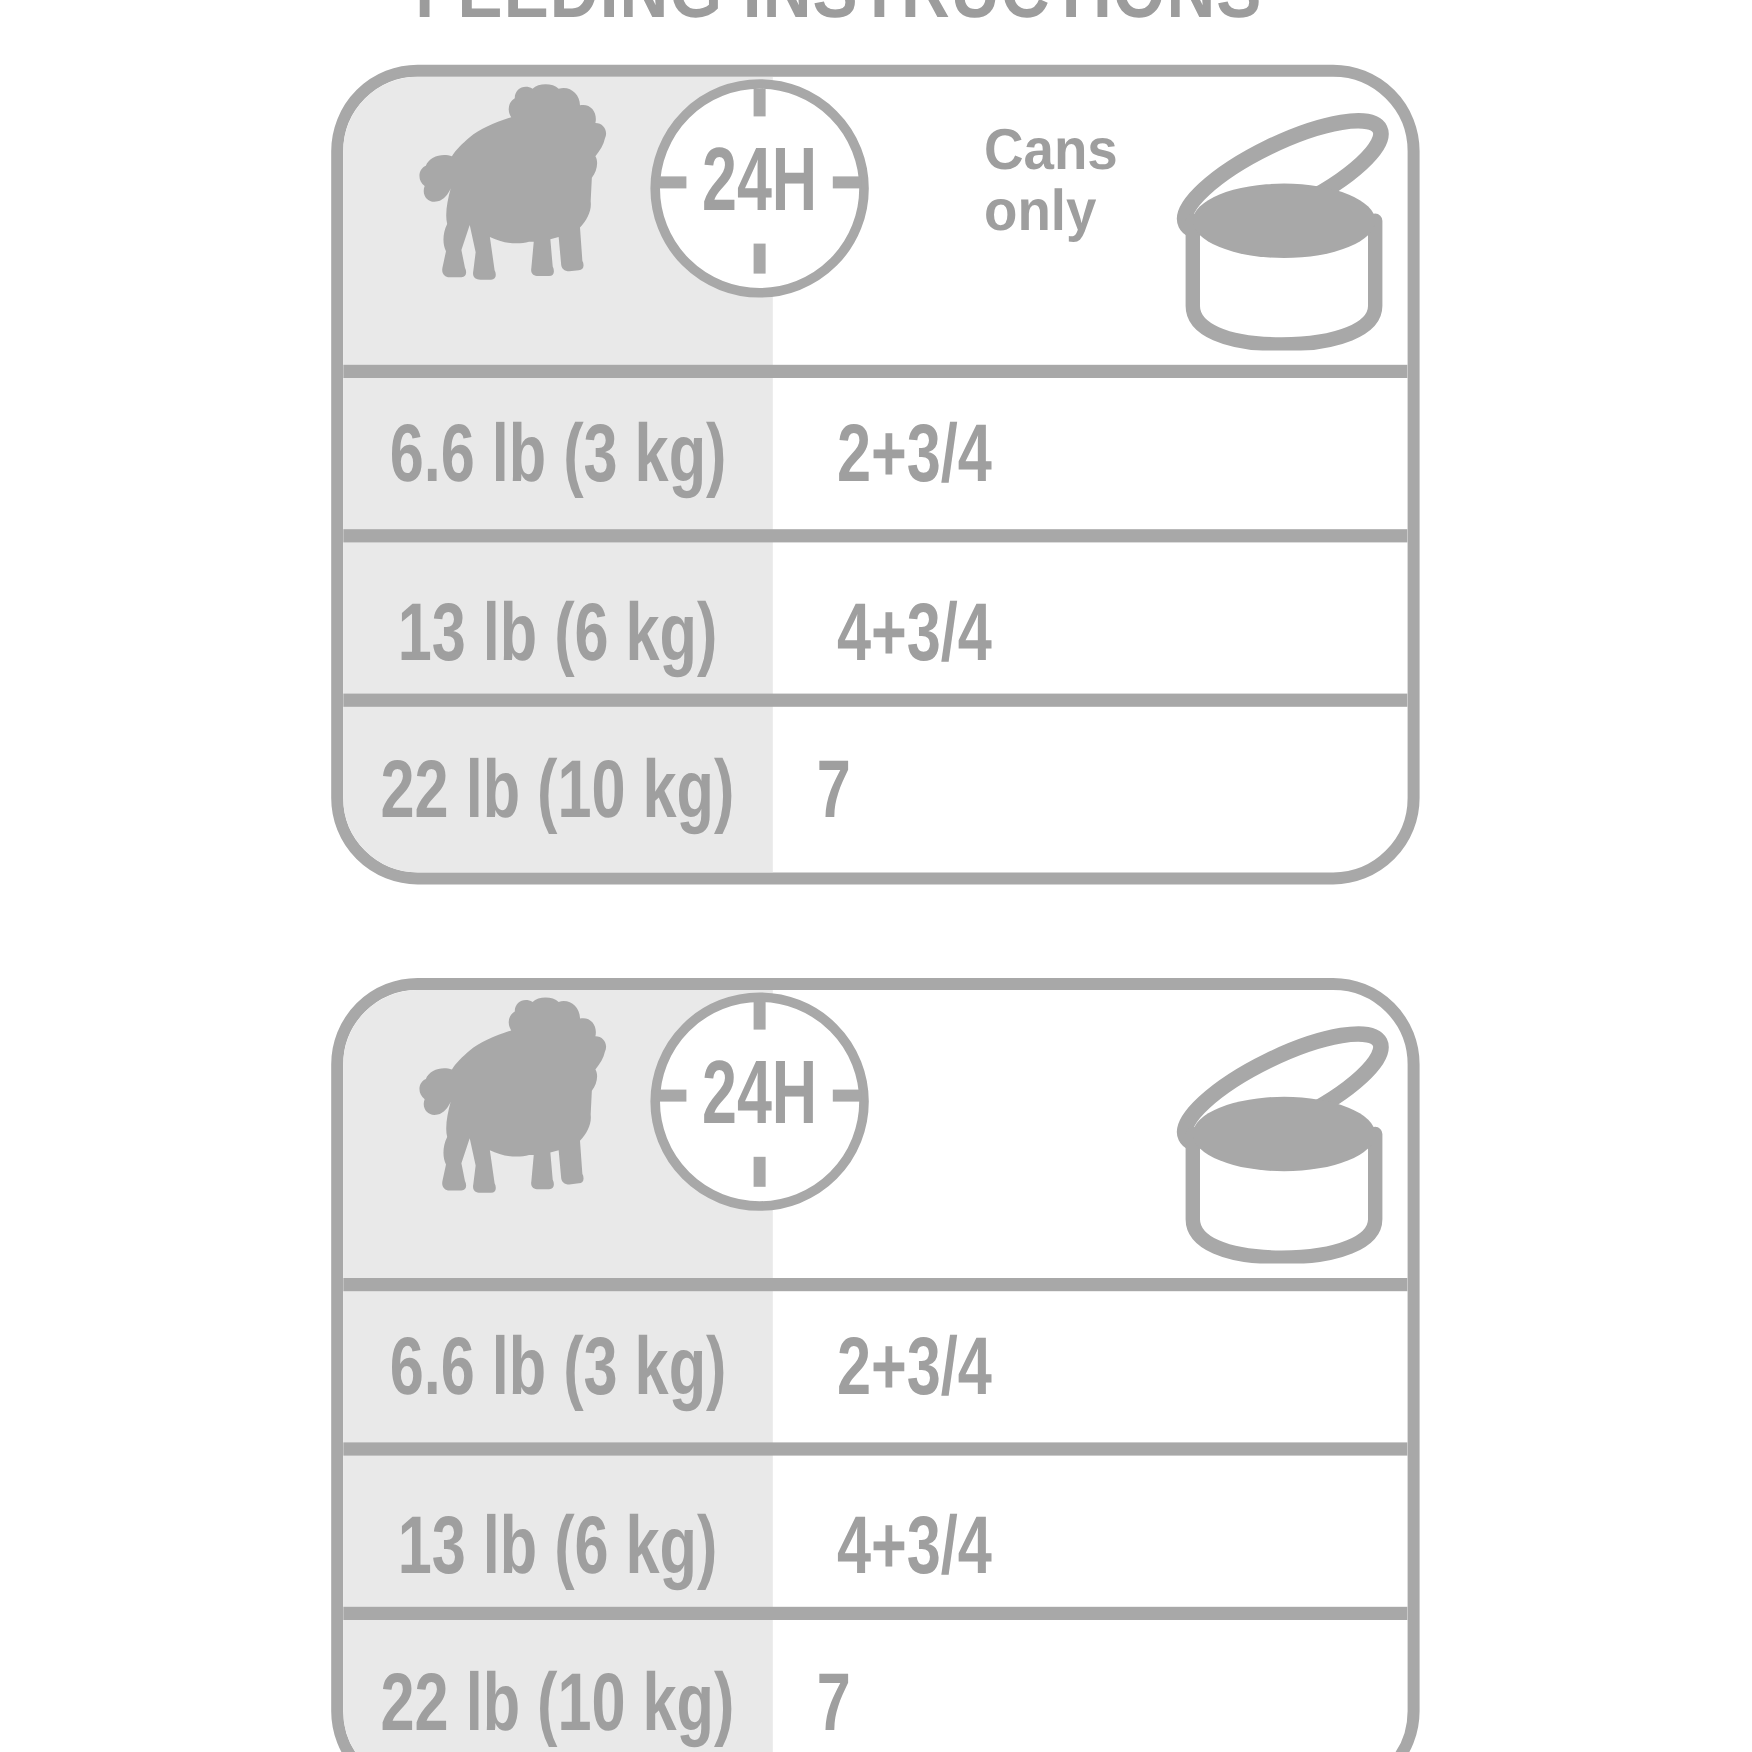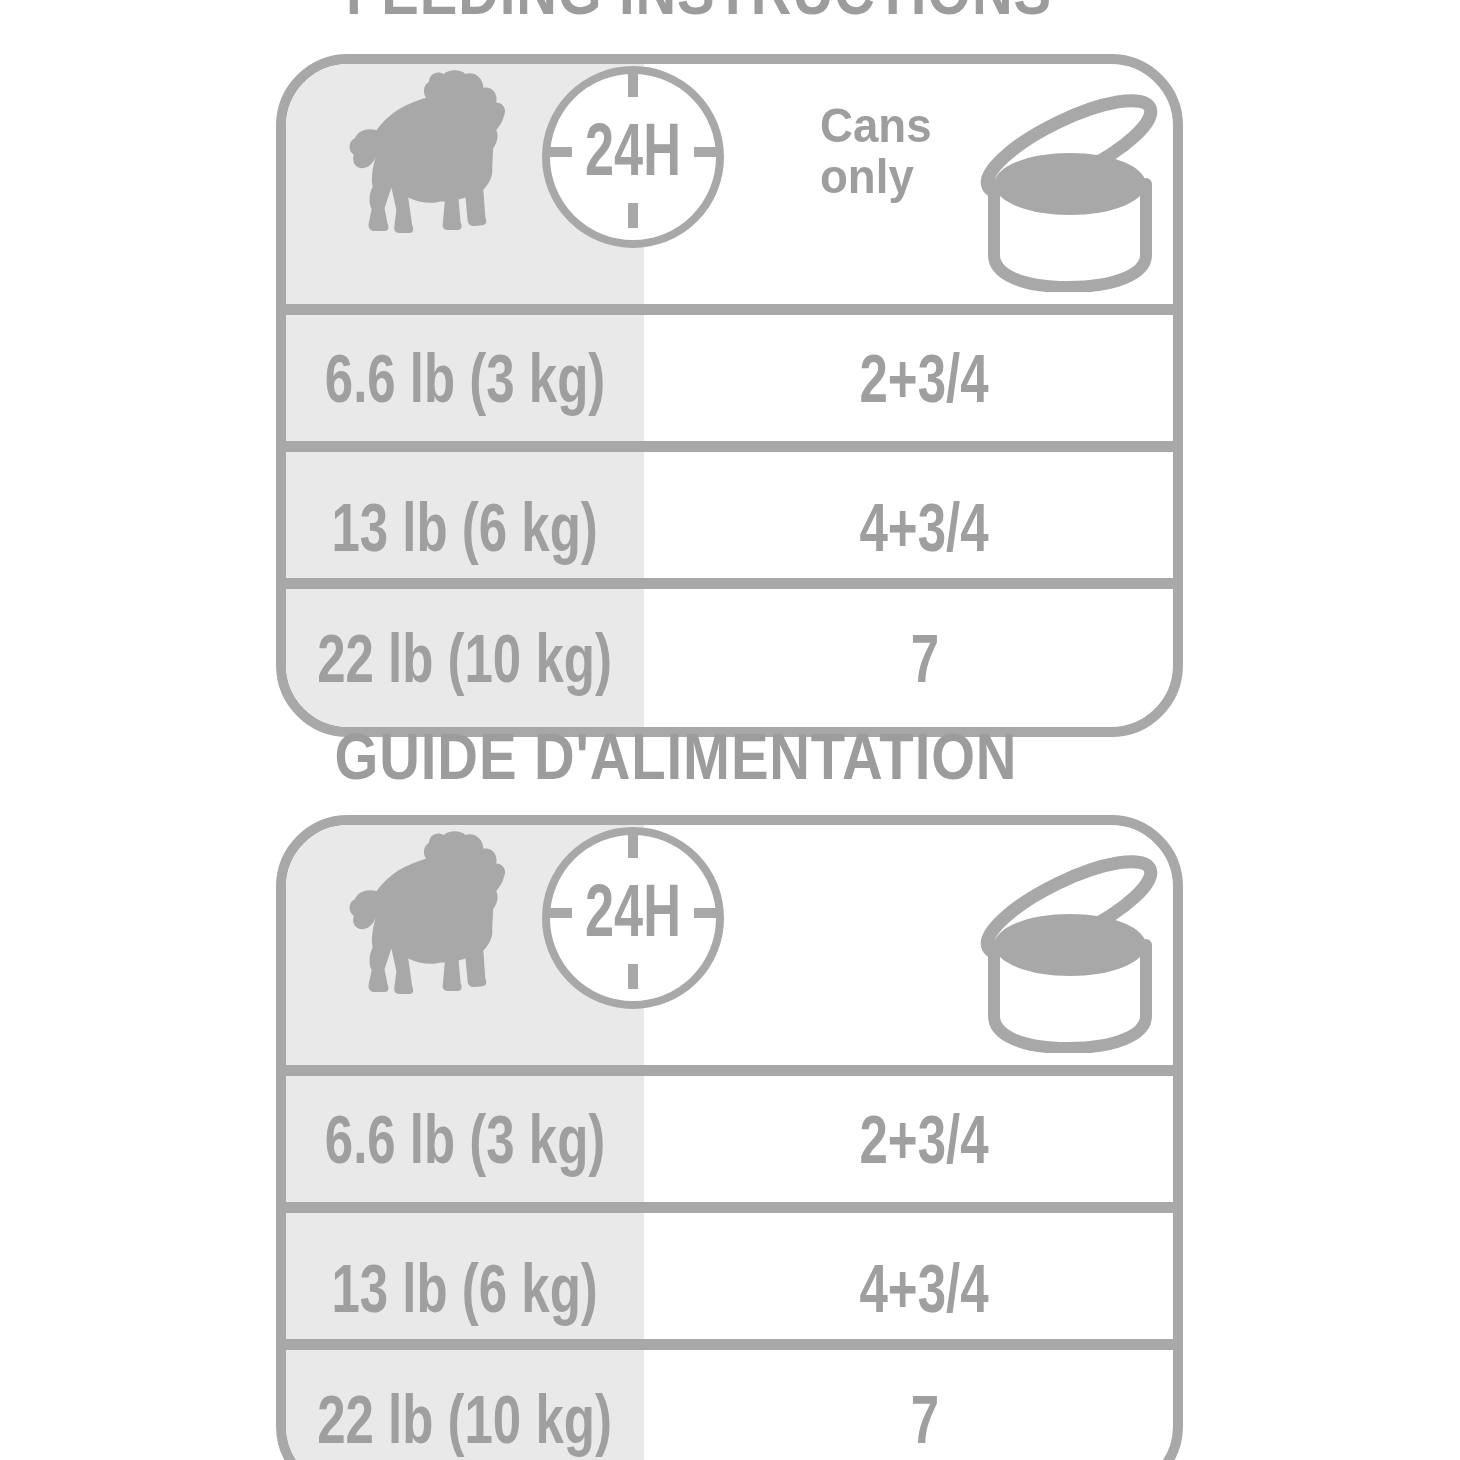--- a/index.html
+++ b/index.html
@@ -35,21 +35,21 @@
   .can{position:absolute;left:694px;top:28px;width:182px;height:200px;}
 
   .sep{position:absolute;left:0;width:100%;height:11px;background:#a8a8a8;}
   .sep1{top:240px;} .sep2{top:377px;} .sep3{top:514px;}
 
   .trow{position:absolute;left:0;width:100%;display:flex;align-items:center;gap:32px;}
   .row1{top:251px;height:126px;}
   .row2{top:388px;height:150px;}
   .row3{top:525px;height:138px;}
   .cell-w{width:358px;display:flex;align-items:center;justify-content:center;}
-  .cell-a{flex:1;display:flex;align-items:center;justify-content:center;}
+  .cell-a{flex:1;display:flex;align-items:center;justify-content:flex-start;}
   .rowtxt{
     display:inline-block;font-size:68px;line-height:68px;color:#9f9f9f;
     transform:scaleX(0.75);transform-origin:center;white-space:nowrap;
   }
 </style>
 </head>
 <body>
 
 <div class="canvas">
 
@@ -108,23 +108,20 @@
     <div class="trow row3">
       <div class="cell-w">
           <span class="rowtxt">22 lb (10 kg)</span>
         </div>
       <div class="cell-a">
           <span class="rowtxt">7</span>
         </div>
     </div>
   </section>
 
-  <div class="sec-title title-fr">
-    <span class="sq">GUIDE D'ALIMENTATION</span>
-  </div>
 
   <section class="ftable t-fr">
     <div class="graycol"></div>
 
     <div class="thead">
       <svg class="dog" viewBox="0 0 160 170">
         <path fill="#a8a8a8" d="M158,48 C161,42 157,35 150,35 C152,26 146,18 137,20 C137,10 128,3 119,6 C114,1 102,1 97,6 C90,2 82,6 82,14 C77,17 75,24 79,30 C66,34 52,40 44,47 C38,52 32,58 29,63 C21,60 10,63 7,71 C0,74 0,84 6,88 C3,96 9,103 17,101 C22,100 26,95 28,90 C25,101 23,112 25,120 C21,128 21,137 24,143 L21,157 C20,162 23,165 27,165 L37,165 C41,165 42,161 40,157 L37,142 L44,121 L49,144 L47,160 C46,165 49,167 53,167 L62,167 C66,167 67,163 65,159 L61,131 C71,136 84,138 94,135 L98,135 L96,157 C95,162 98,164 102,164 L111,164 C115,164 116,160 114,156 L112,133 L119,131 L121,153 C121,158 124,160 128,160 L136,159 C140,159 141,155 139,151 L137,123 C143,117 147,109 146,101 L147,81 C151,76 153,68 150,63 C154,58 157,53 158,48 Z"></path>
       </svg>
 
       <svg class="clock" viewBox="0 0 190 190">

